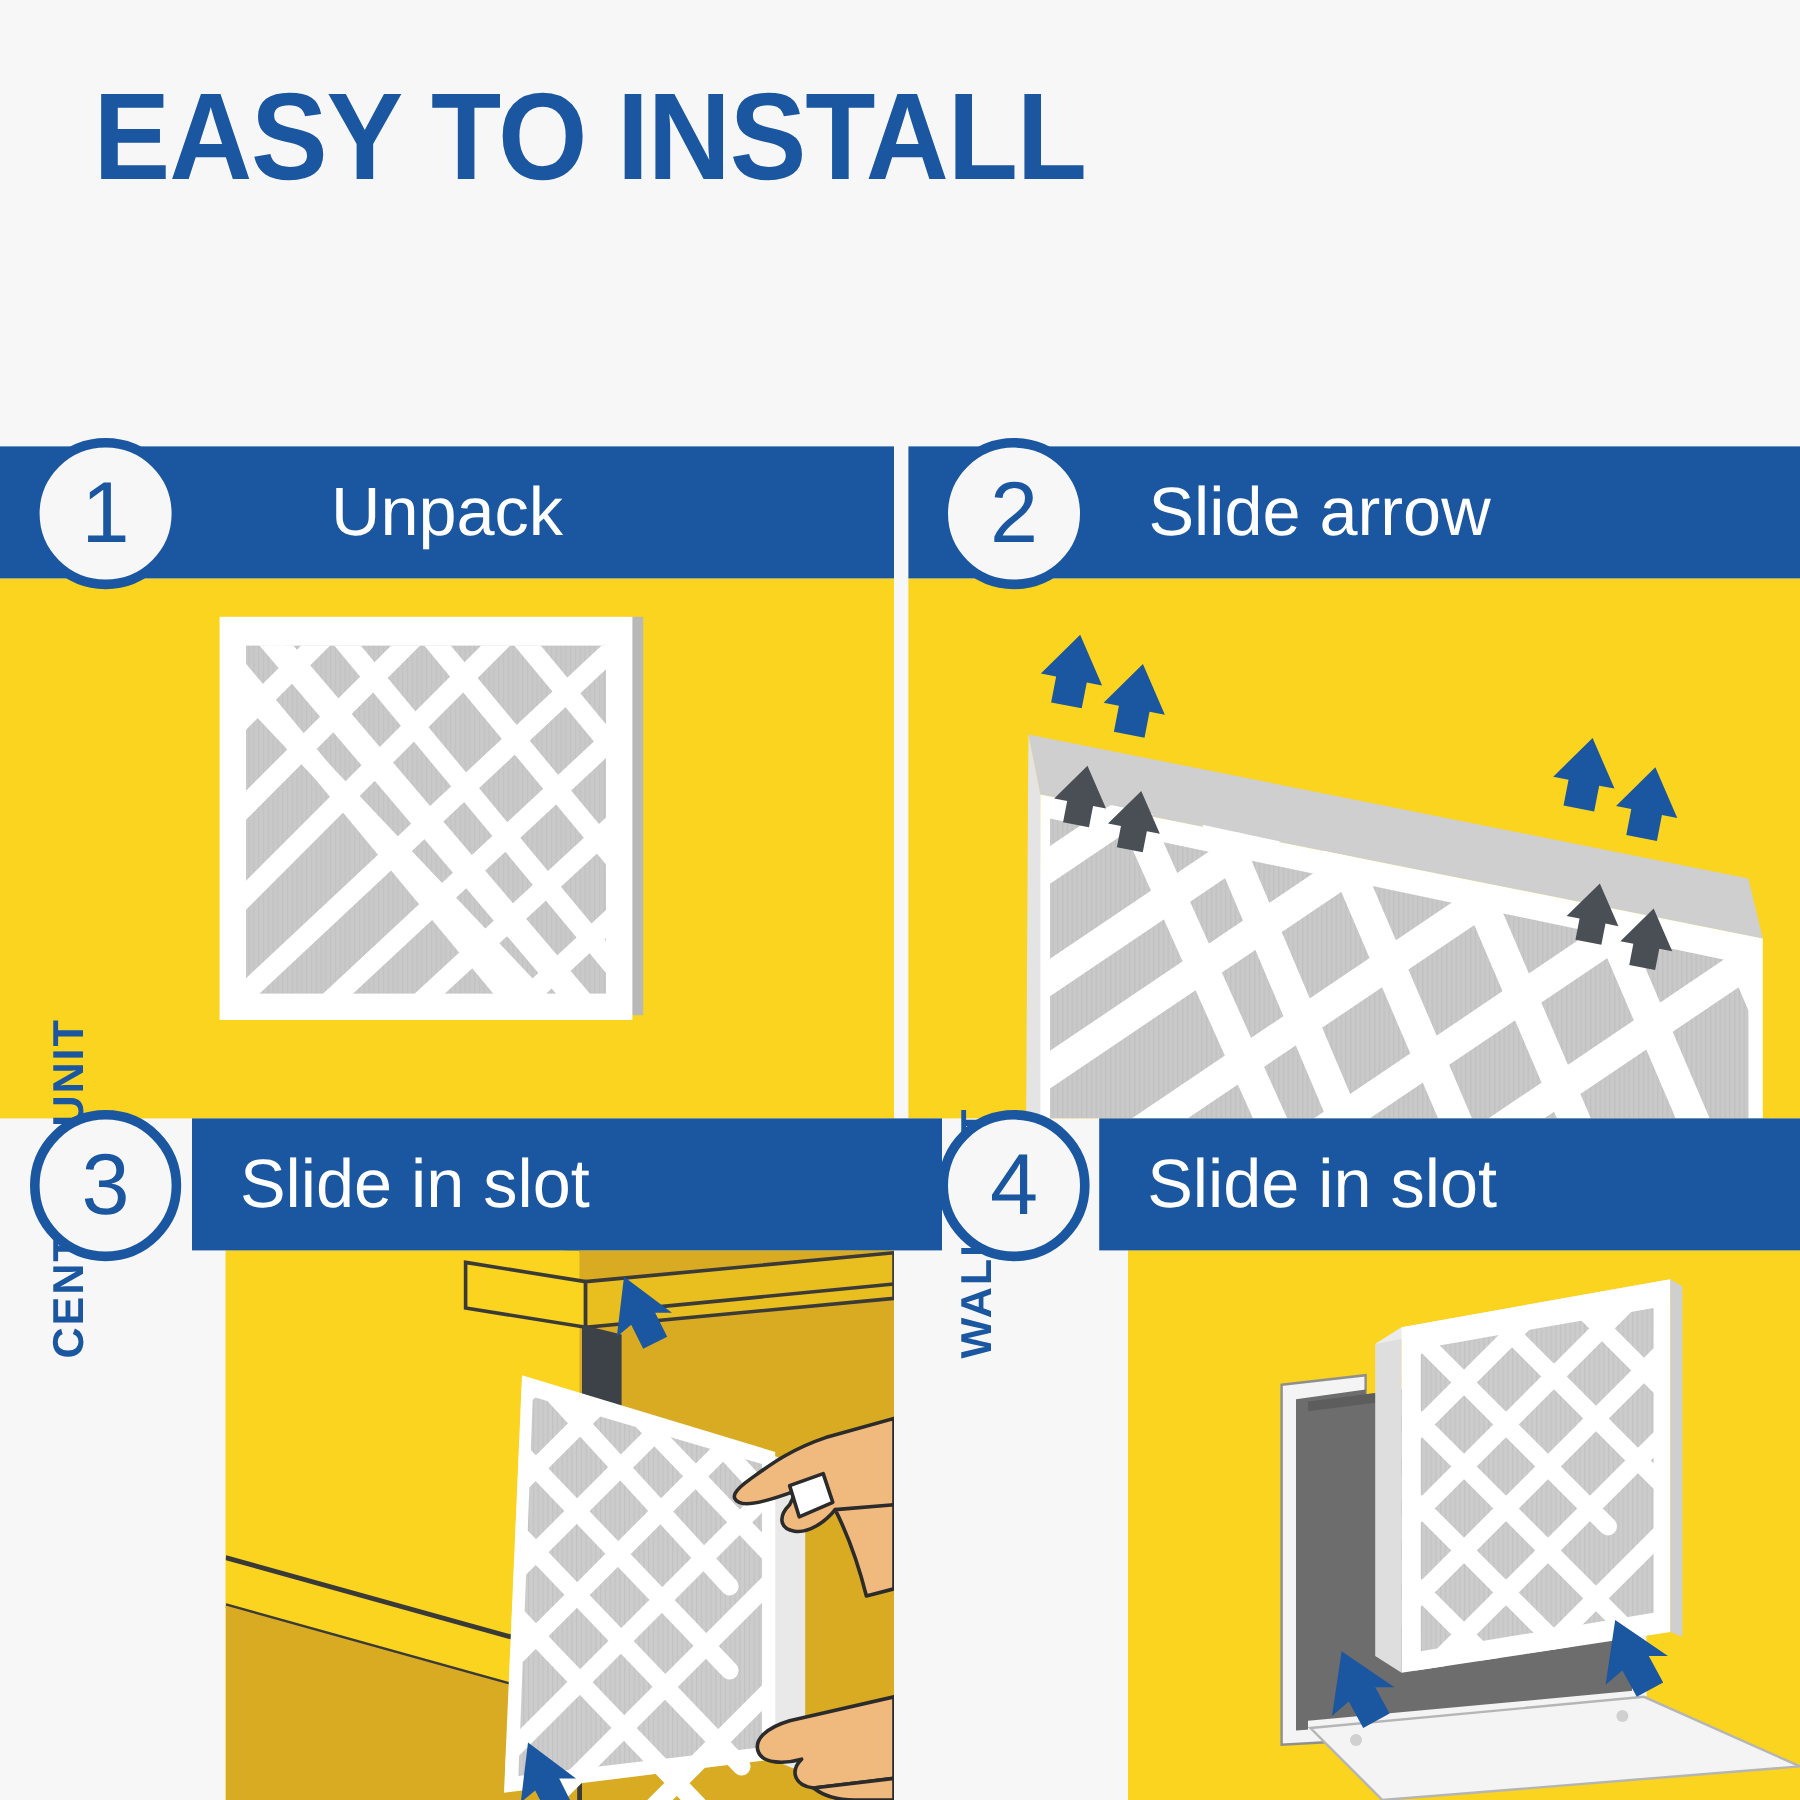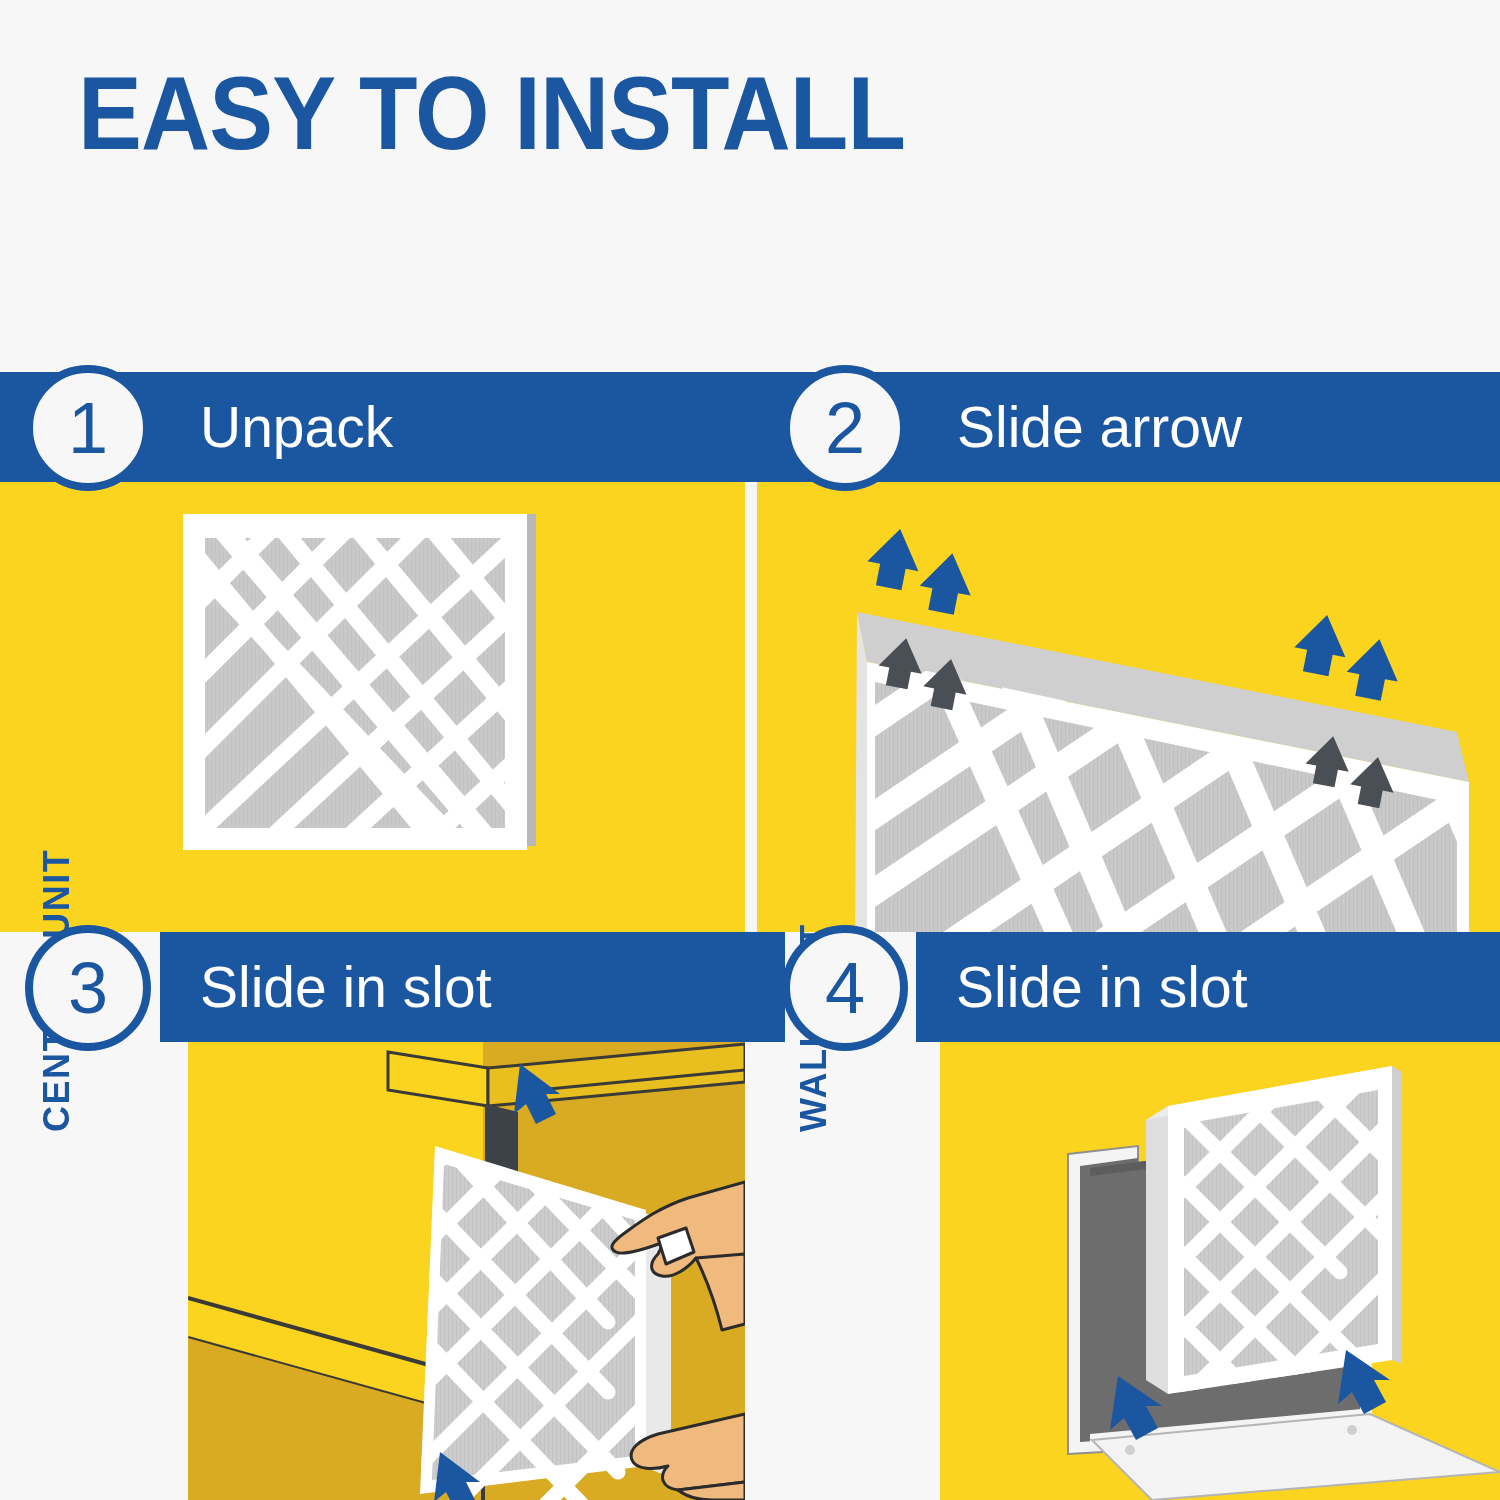--- a/index.html
+++ b/index.html
@@ -113,21 +113,21 @@
             <line x1="105" y1="-70" x2="495" y2="400"></line>
             <line x1="180" y1="-70" x2="570" y2="400"></line>
             <line x1="255" y1="-70" x2="645" y2="400"></line>
             <line x1="330" y1="-70" x2="720" y2="400"></line>
             <line x1="-45" y1="-30" x2="345" y2="440"></line>
           </g>
         </g>
       </svg>
     </div>
 
-    <div class="banner" style="left:0px;top:372px;width:745px;height:110px;padding-left:200px;">
+    <div class="banner" style="left:0px;top:372px;width:745px;height:110px;justify-content:center;">
       <span class="banner-label">Unpack</span>
     </div>
     <div class="step-circle" style="left:25px;top:365px;width:126px;height:126px;">
       <span class="step-num">1</span>
     </div>
   </div>
 
   <div class="panel">
     <div class="panel-art" style="left:757px;top:482px;width:743px;height:450px;">
       <svg width="743" height="450" viewBox="0 0 743 450">

